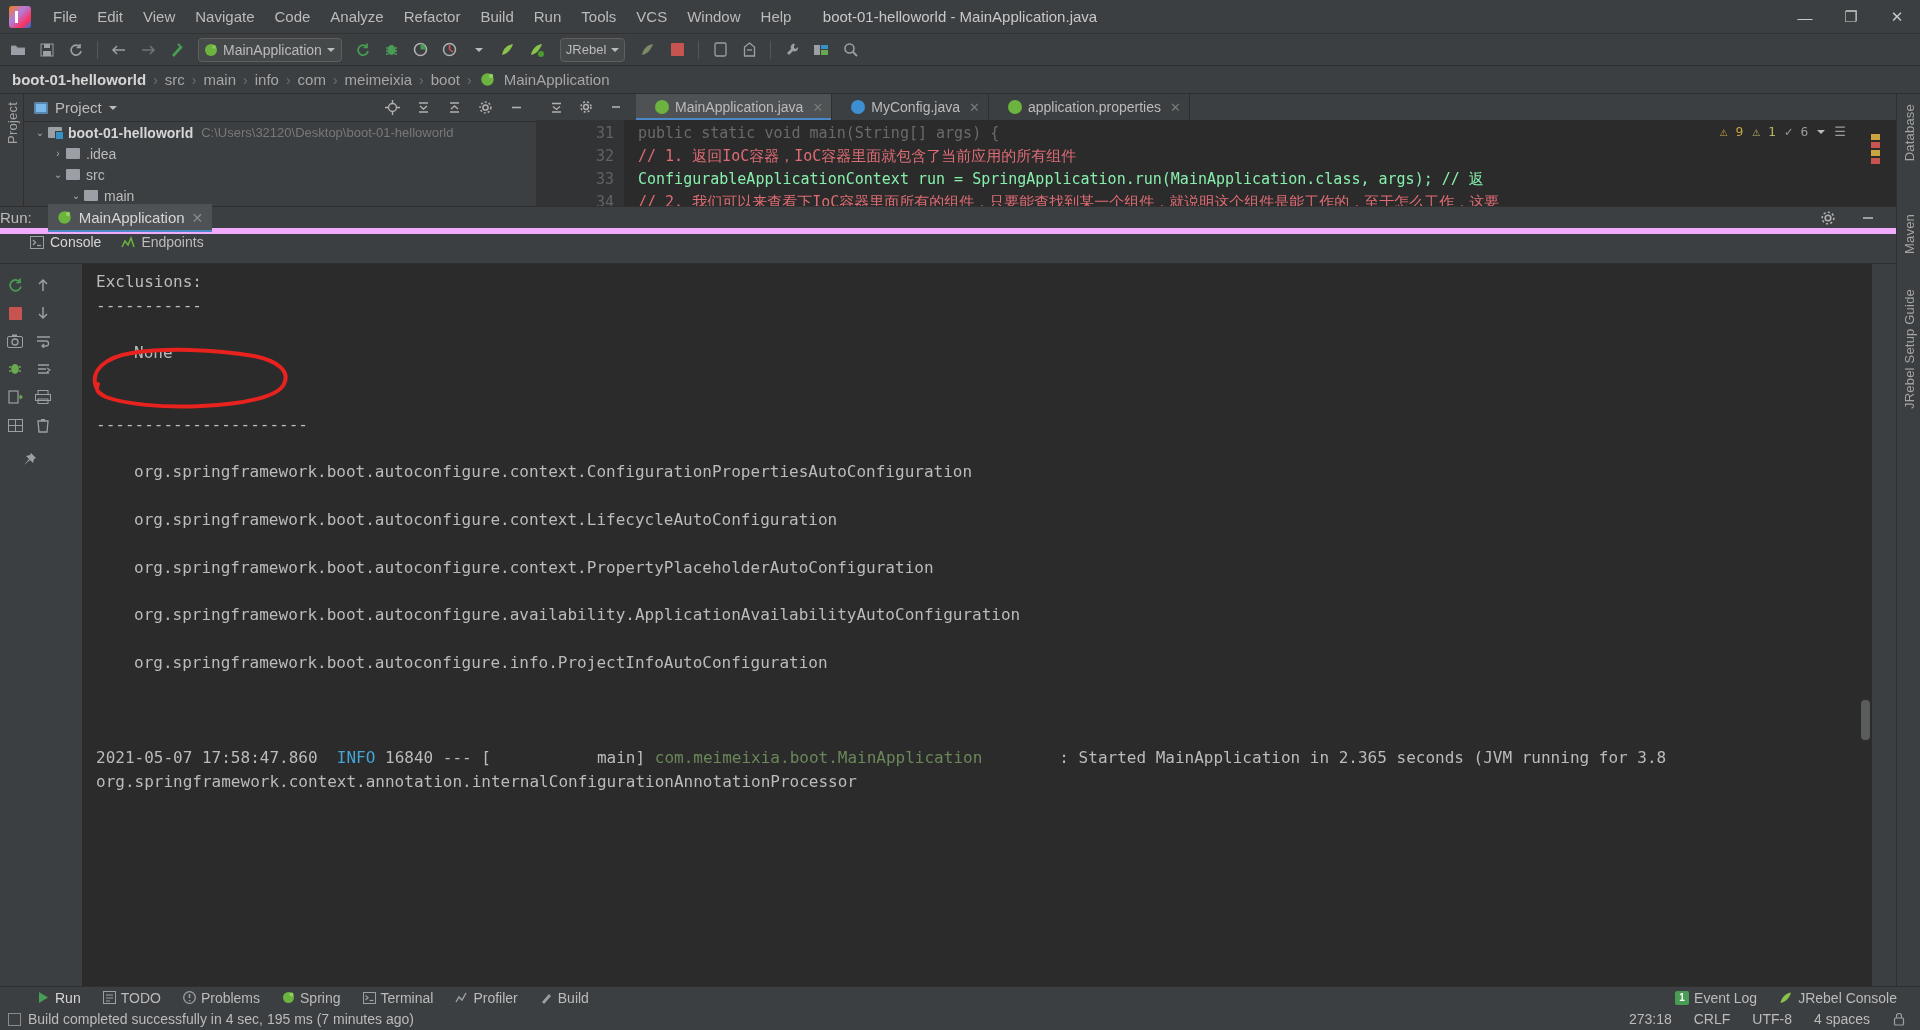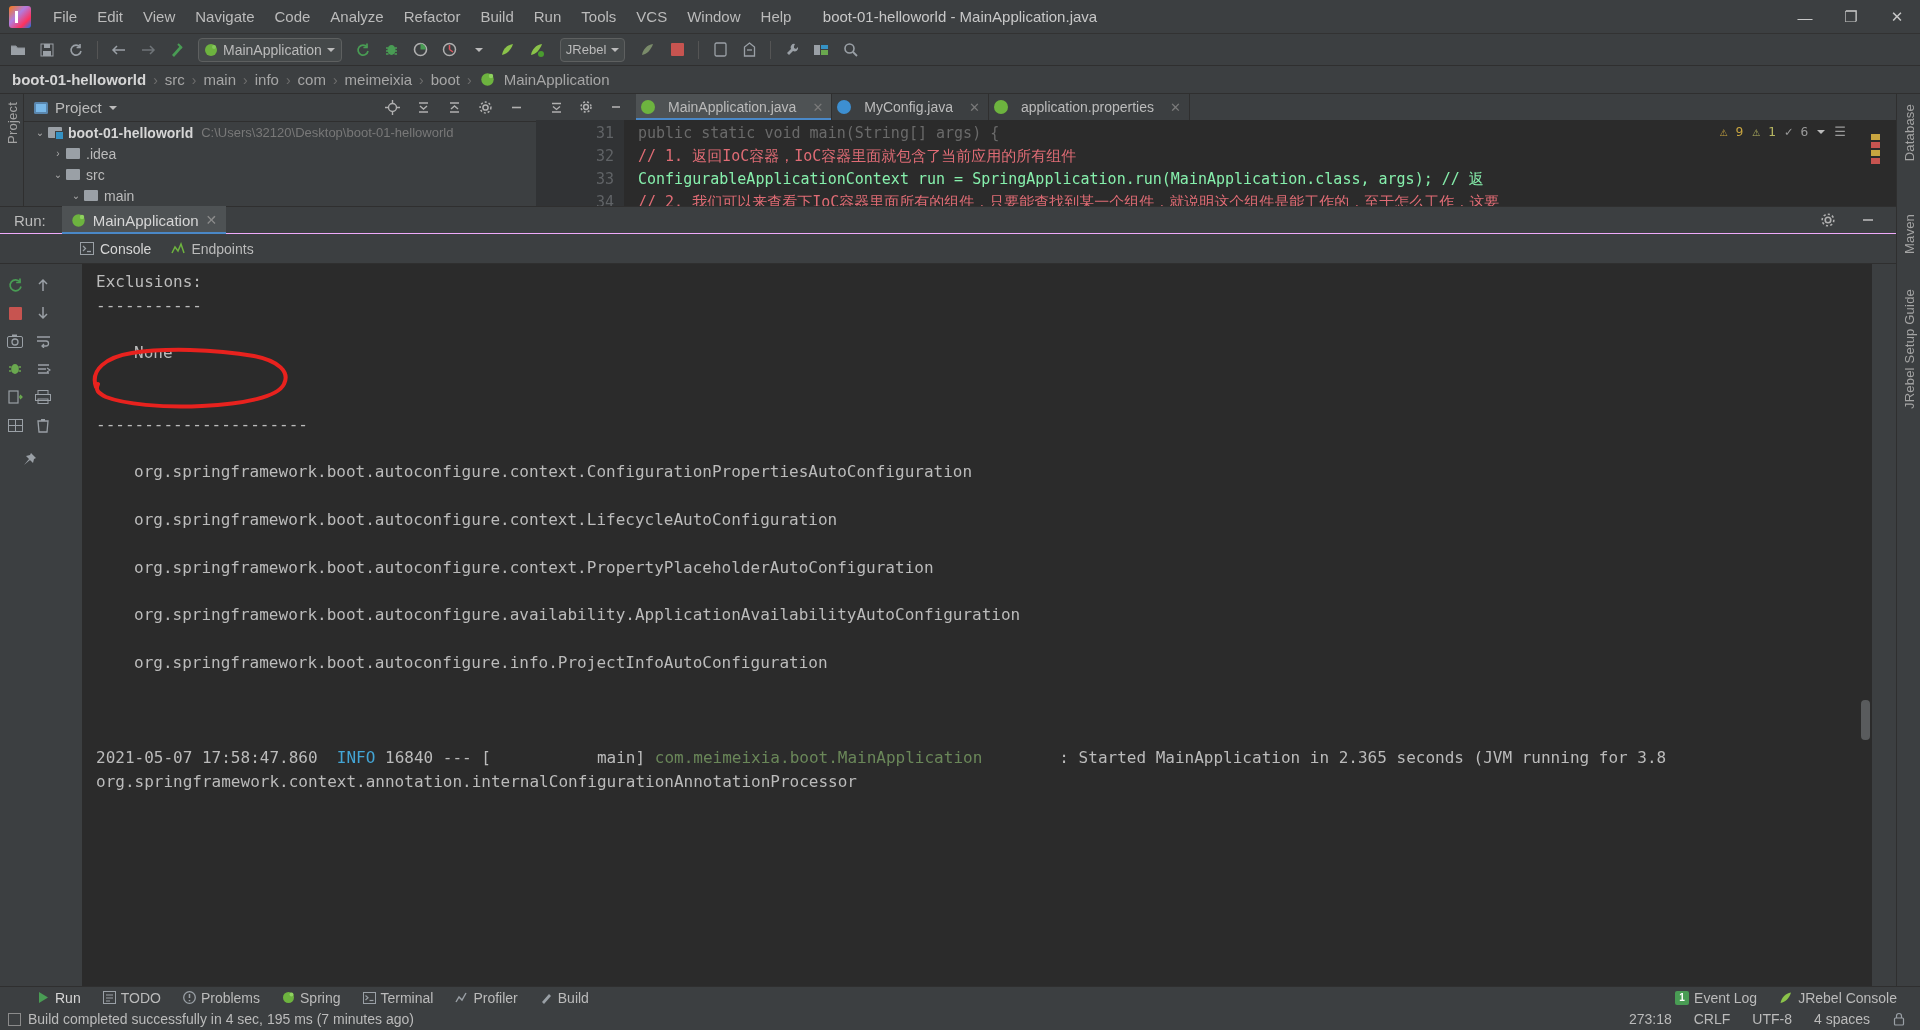--- a/index.html
+++ b/index.html
@@ -117,21 +117,21 @@
   .t-name.bold { font-weight: bold; color: #d6d6d6; }
   .t-path { color: #787878; margin-left: 8px; font-size: 13px; }
 
   
   .editor-zone {
     position: absolute; left: 536px; top: 94px; width: 1360px; height: 112px;
     background: #2b2b2b; overflow: hidden;
   }
   .tabbar { height: 26px; background: #3c3f41; display: flex; align-items: stretch; }
   .tab {
-    display: flex; align-items: center; gap: 13px; padding: 0 8px 0 5px;
+    display: flex; align-items: center; gap: 6px; padding: 0 8px 0 19px;
     font-size: 14px; color: #bbbbbb; border-right: 1px solid #2f2f2f; position: relative;
   }
   .tab.active { background: #4e5254; }
   .tab.active::after {
     content: ""; position: absolute; bottom: 0; left: 0; right: 0; height: 2px; background: #4a88c7;
   }
   .tab .x { color: #7a7a7a; font-size: 13px; margin-left: 3px; }
   .tabicon { width: 14px; height: 14px; border-radius: 50%; flex: none; position: relative; }
   .tabicon.spring { background: #6db33f; }
   .tabicon.cls { background: #3d8fd1; }
@@ -165,35 +165,35 @@
   .edit-scroll .marks { position: absolute; right: 0; width: 9px; }
   .mk { width: 9px; height: 6px; margin-bottom: 2px; }
 
   
   .run-window {
     position: absolute; left: 0; top: 206px; width: 1896px; bottom: 42px;
     background: #3c3f41;
   }
   .run-header {
     height: 28px; background: #3c3f41; display: flex; align-items: center;
-    padding-left: 14px; border-top: 1px solid #2f2f2f; border-bottom: 1px solid #f0abfc;
+    border-top: 1px solid #2f2f2f; border-bottom: 6px solid #f0abfc;
   }
   .run-label { font-size: 15px; color: #bbbbbb; margin-right: 16px; }
   .run-tab {
     display: flex; align-items: center; gap: 7px; height: 28px; padding: 0 9px;
     background: #4e5254; font-size: 15px; color: #d6d6d6; position: relative;
   }
   .run-tab::after {
     content: ""; position: absolute; bottom: 0; left: 0; right: 0; height: 2px; background: #4a88c7;
   }
   .run-tab .x { color: #8b8b8b; font-size: 14px; }
   .run-hdr-right { margin-left: auto; display: flex; align-items: center; gap: 12px; padding-right: 14px; }
 
   .run-sub {
-    height: 30px; display: flex; align-items: center; padding-left: 80px; gap: 20px;
+    height: 30px; display: flex; align-items: flex-start; padding-left: 30px; gap: 20px;
     border-bottom: 1px solid #2f2f2f;
   }
   .sub-tab { display: flex; align-items: center; gap: 6px; font-size: 14px; color: #bbbbbb; }
   .sub-tab.active { color: #d6d6d6; }
 
   .run-side {
     position: absolute; left: 0; top: 58px; width: 58px; bottom: 0;
     display: flex; flex-direction: column; align-items: center; padding-top: 8px; gap: 2px;
   }
   .side-btn {

